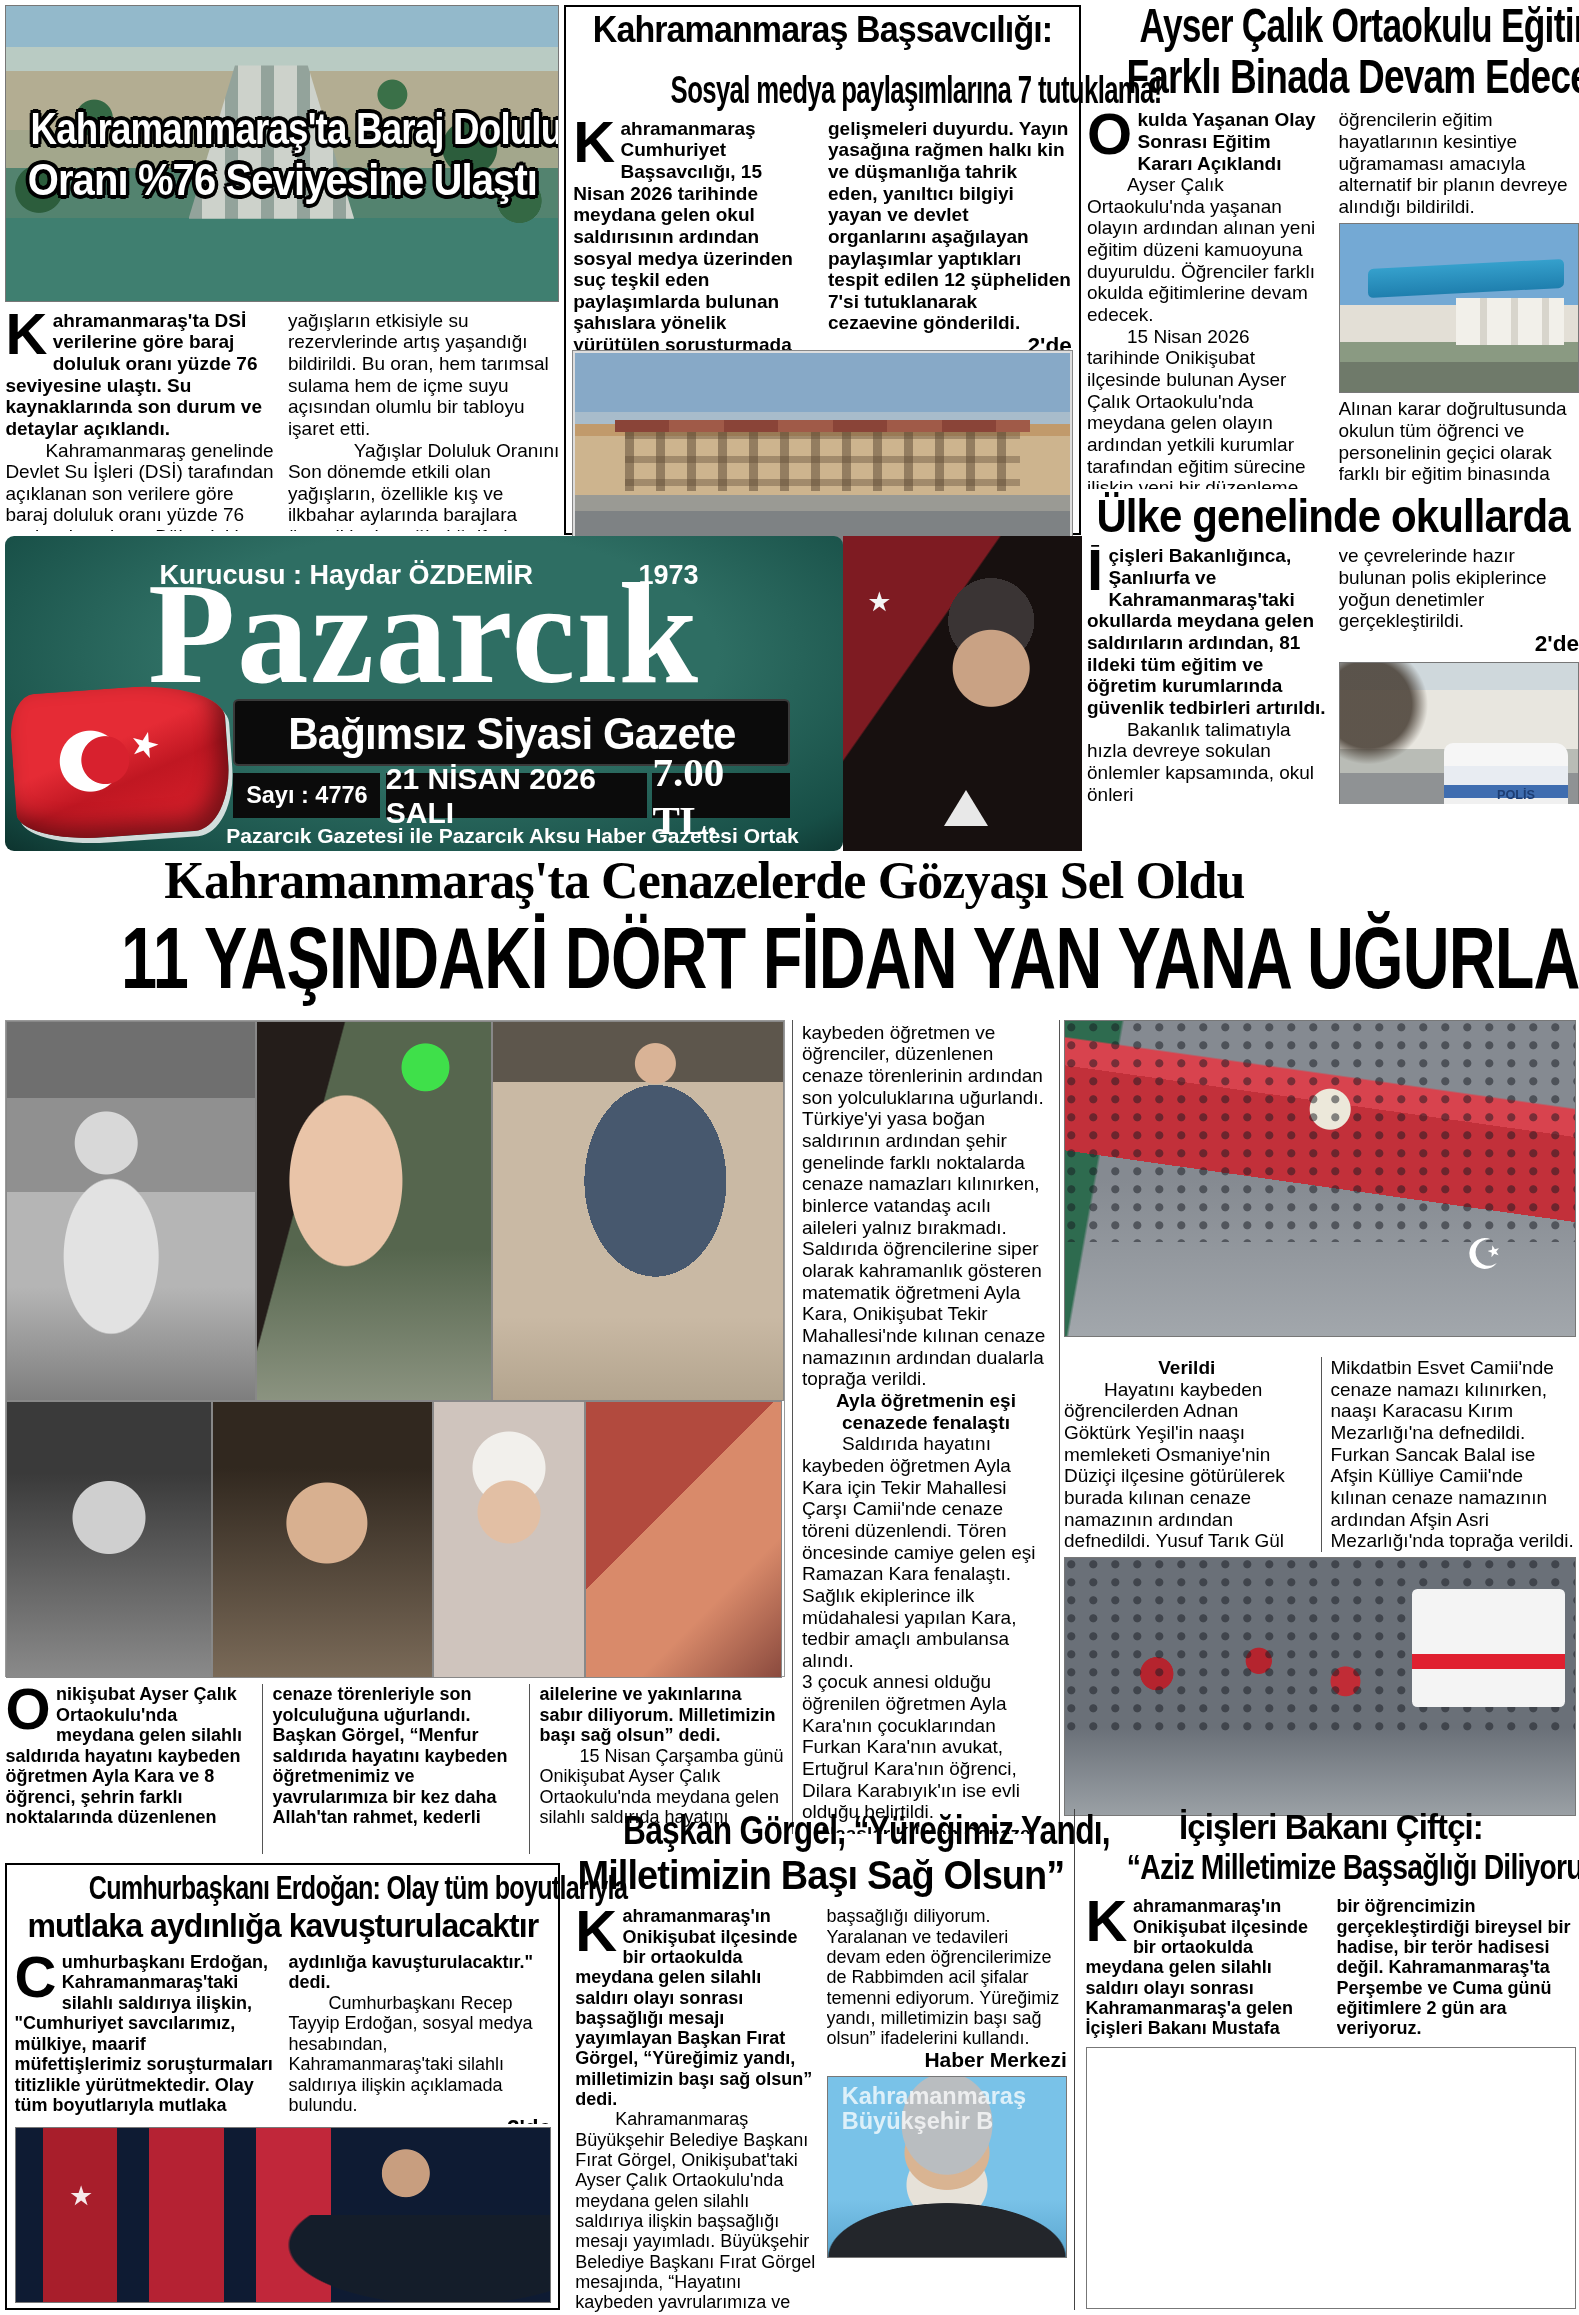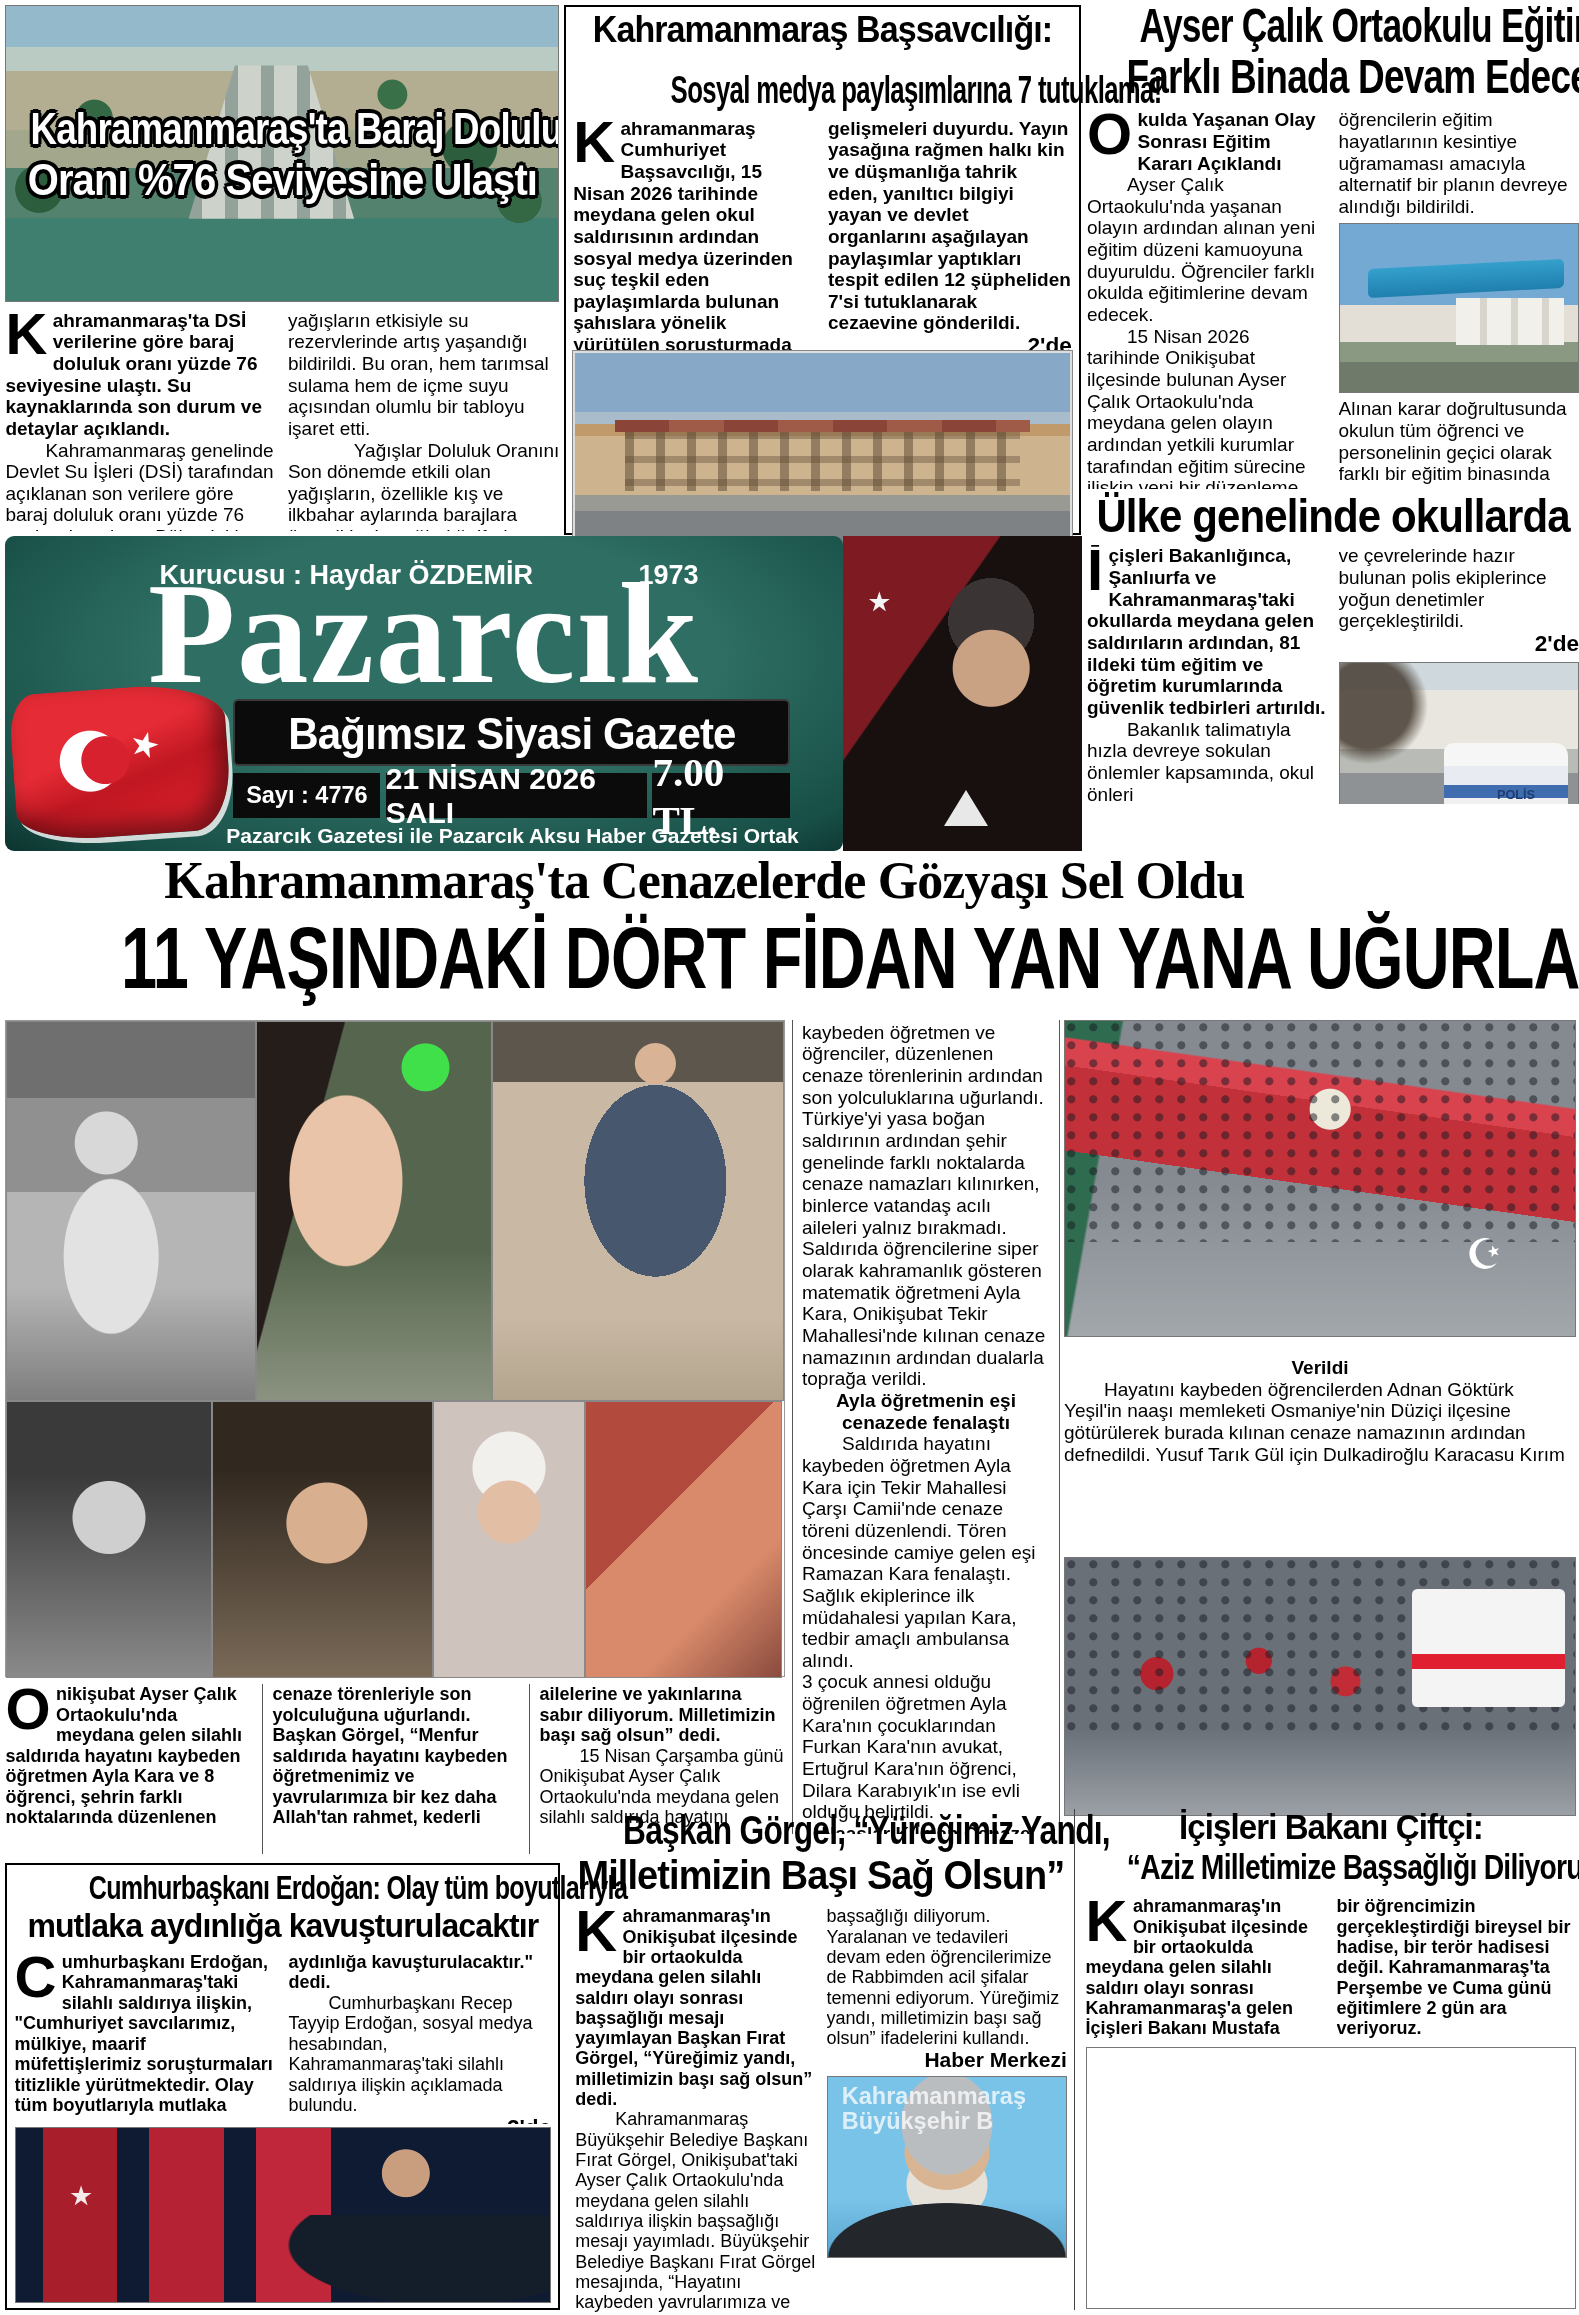--- a/index.html
+++ b/index.html
@@ -337,20 +337,24 @@
 
     <div id="story-right">
       <div class="photo" id="p-funeral">
         <div class="dots"></div>
       </div>
       <div class="cols body-cols body">
         <div class="col">
           <p class="subhead">Verildi</p>
           <p class="ind">Hayatını kaybeden öğrencilerden Adnan Göktürk Yeşil'in naaşı memleketi Osmaniye'nin Düziçi ilçesine götürülerek burada kılınan cenaze namazının ardından defnedildi. Yusuf Tarık Gül için Dulkadiroğlu Karacasu Kırım</p>
         </div>
+        <div class="col">
+          <p>Mikdatbin Esvet Camii'nde cenaze namazı kılınırken, naaşı Karacasu Kırım Mezarlığı'na defnedildi. Furkan Sancak Balal ise Afşin Külliye Camii'nde kılınan cenaze namazının ardından Afşin Asri Mezarlığı'nda toprağa verildi.</p>
+          <p class="pageref">3'te</p>
+        </div>
       </div>
       <div class="photo" id="p-crowd">
         <div class="dots"></div>
       </div>
     </div>
 
     <div id="story-foot" class="cols">
       <div class="col bold">
         <span class="dropcap">O</span>
         <p>nikişubat Ayser Çalık Ortaokulu'nda meydana gelen silahlı saldırıda hayatını kaybeden öğretmen Ayla Kara ve 8 öğrenci, şehrin farklı noktalarında düzenlenen</p>

